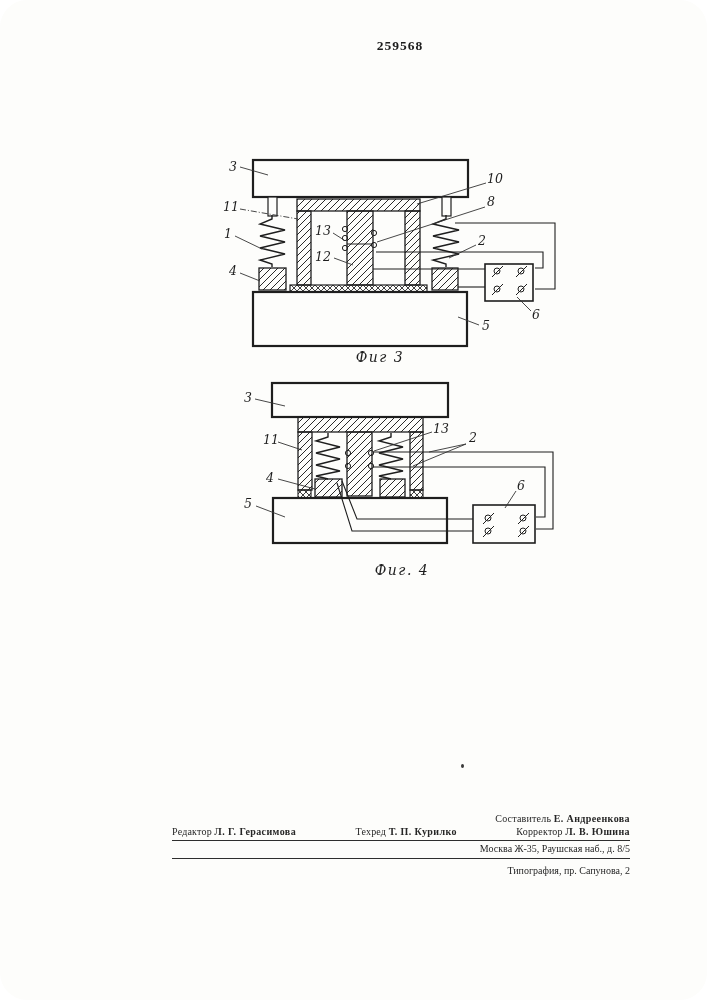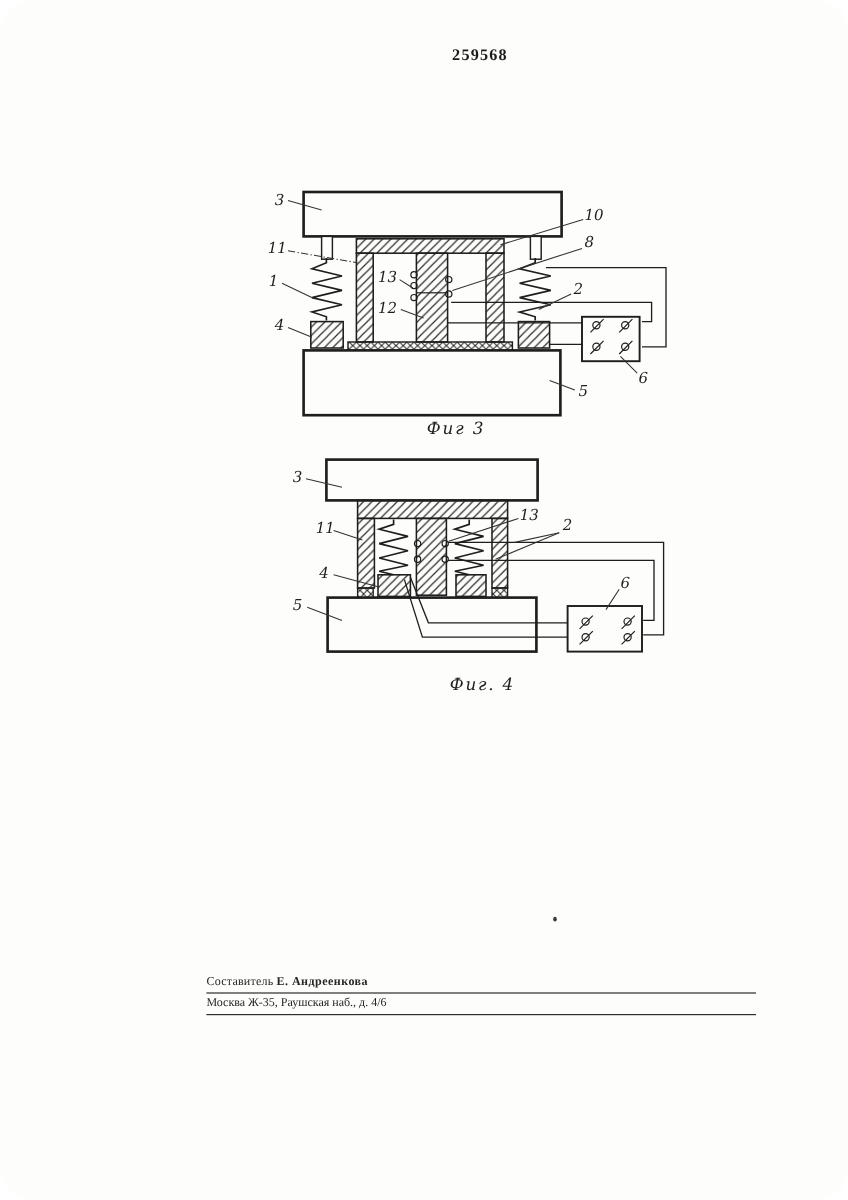--- a/index.html
+++ b/index.html
@@ -25,21 +25,21 @@
   .drawing-svg{position:absolute;left:0;top:0;}
   .ink-dot{
     position:absolute;left:461px;top:764px;
     width:3px;height:4px;border-radius:50%;
     background:#3a3a3a;
   }
   .colophon{
     position:absolute;left:172px;top:813px;width:458px;
     font-size:10px;line-height:11px;color:#262626;
   }
-  .c-center{text-align:left;}
+  .c-center{text-align:right;}
   .c-row{display:flex;justify-content:space-between;align-items:baseline;}
   .c-name{font-weight:bold;letter-spacing:0.4px;}
   .c-role{letter-spacing:0.2px;}
   .c-rule{border:none;border-top:1.3px solid #2e2e2e;margin:3px 0 2px 0;}
   .mt2{margin-top:2px;}
   .mt4{margin-top:4px;}
   .printer-line{margin-top:6px;}
   text{font-family:"DejaVu Serif", serif;font-style:italic;fill:#1e1e1e;}
   .fig-caption{font-size:14px;letter-spacing:1.5px;}
   .part-label{font-size:12.5px;}
@@ -215,18 +215,33 @@
     </g>
   </svg>
 
   <div class="ink-dot"></div>
 
   <div class="colophon">
     <div class="c-center">
       <span class="c-role">Составитель</span>
       <span class="c-name">Е. Андреенкова</span>
     </div>
+    <div class="c-row mt2">
+      <span>
+        <span class="c-role">Редактор</span>
+        <span class="c-name">Л. Г. Герасимова</span>
+      </span>
+      <span>
+        <span class="c-role">Техред</span>
+        <span class="c-name">Т. П. Курилко</span>
+      </span>
+      <span>
+        <span class="c-role">Корректор</span>
+        <span class="c-name">Л. В. Юшина</span>
+      </span>
+    </div>
     <hr class="c-rule">
-    <div class="c-center">Москва Ж-35, Раушская наб., д. 4/6</div>
+    <div class="c-center">Москва Ж-35, Раушская наб., д. 8/5</div>
     <hr class="c-rule mt4">
+    <div class="c-center printer-line">Типография, пр. Сапунова, 2</div>
   </div>
 
 </div>
 
 </body></html>

